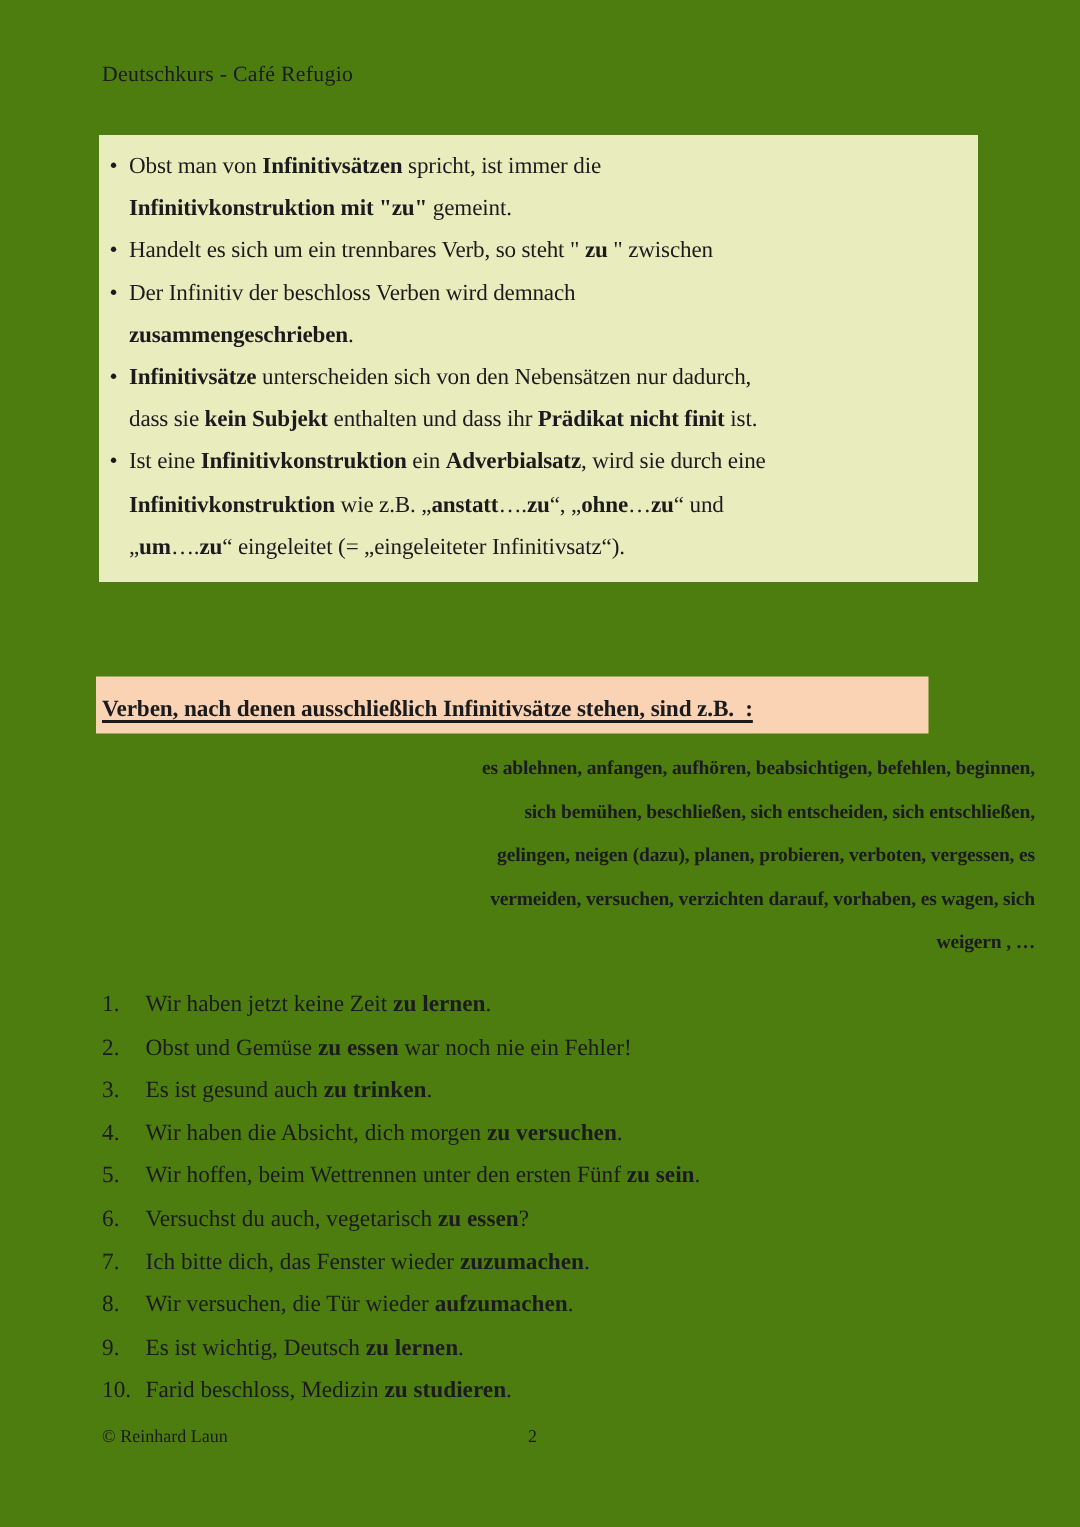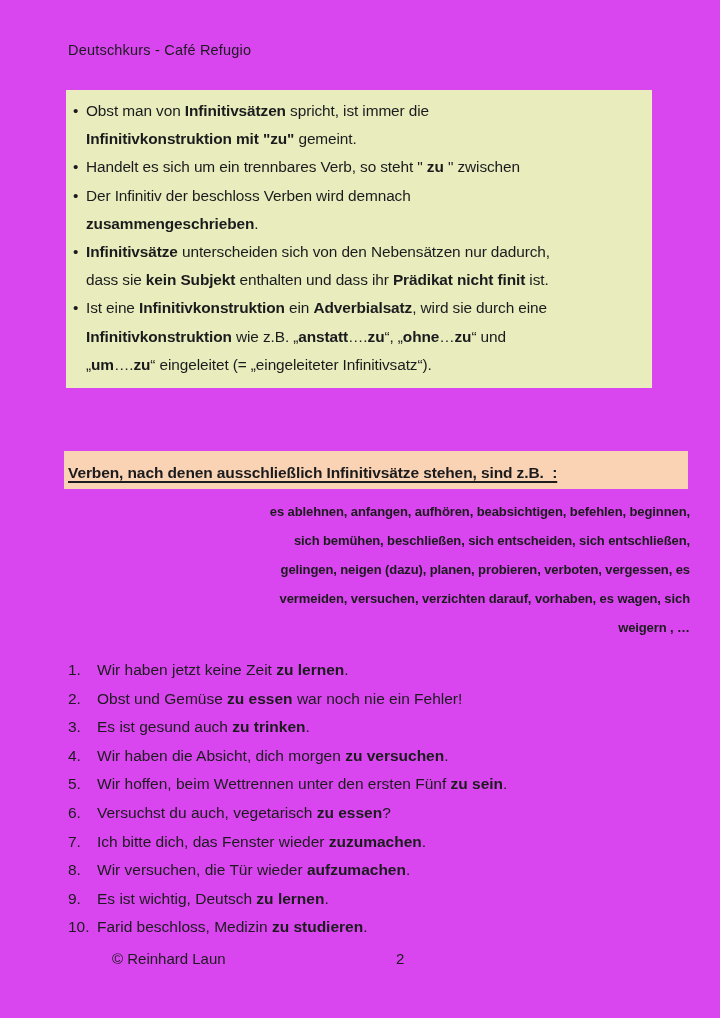--- a/index.html
+++ b/index.html
@@ -3,39 +3,39 @@
 <meta charset="utf-8">
 <style>
   html,body { margin:0; padding:0; background:#ffffff; }
   body {
     width:720px; height:1018px;
     font-family:"Liberation Sans", sans-serif;
     color:#1b1b1d;
     position:relative;
     overflow:hidden;
   }
-  .page { position:relative; width:720px; height:1018px; background:#d946ef; }
+  .page { position:relative; width:720px; height:1018px; background:#4d7c0f;font-family:Liberation Serif, serif; }
 
   .doc-header {
     position:absolute; left:68px; top:42px;
     font-size:14.5px; color:#1b1b1d; letter-spacing:.2px;
   }
 
   .info-box {
     position:absolute; left:66px; top:90px; width:586px;
     background:#e9edbd;
     padding:7px 0 9px 0;
     box-sizing:border-box;
   }
   .bullet { display:flex; font-size:15.4px; line-height:28.2px; letter-spacing:-0.1px; }
   .bullet .dot { flex:none; width:20px; padding-left:7px; box-sizing:border-box; }
   .bullet .btxt { flex:1 1 auto; padding-right:4px; }
 
   .section-heading {
-    position:absolute; left:64px; top:451px; width:624px; height:38px;
+    position:absolute; left:64px; top:451px; width:555px; height:38px;
     background:#f9d3b4;
     box-sizing:border-box;
     display:flex; align-items:flex-end;
     padding:0 11px 7px 4px;
   }
   .section-heading .ht {
     font-size:15.5px; font-weight:bold; letter-spacing:-0.1px;
     text-decoration:underline; text-underline-offset:3px;
     text-decoration-thickness:1.5px;
   }
@@ -43,21 +43,21 @@
   .verb-paragraph {
     position:absolute; left:68px; top:497px; width:622px;
     font-size:13px; line-height:29px; letter-spacing:-0.1px;text-align:right;
   }
 
   .examples { position:absolute; left:68px; top:656px; width:600px; }
   .example-row { display:flex; font-size:15.5px; line-height:28.6px; }
   .example-row .num { flex:none; width:29px; }
   .example-row .etxt { flex:1 1 auto; }
 
-  .doc-footer { position:absolute; left:68px; top:950px; width:584px; font-size:15px;margin-left:44px; }
+  .doc-footer { position:absolute; left:68px; top:950px; width:584px; font-size:12px; }
   .doc-footer .pagenum { position:absolute; left:284px; top:0; }
 
   .b { font-weight:bold; }
 </style>
 </head>
 <body>
 
 <div class="page">
 
   <div class="doc-header">Deutschkurs - Café Refugio</div>

